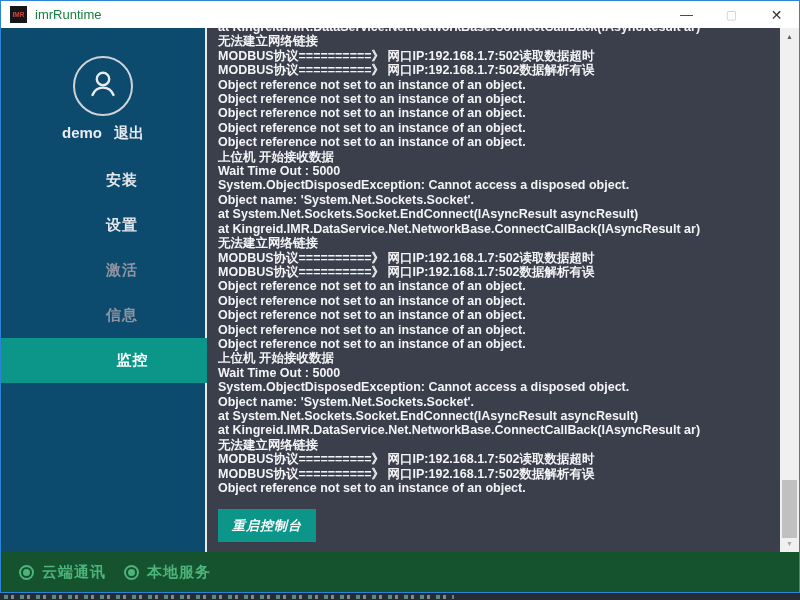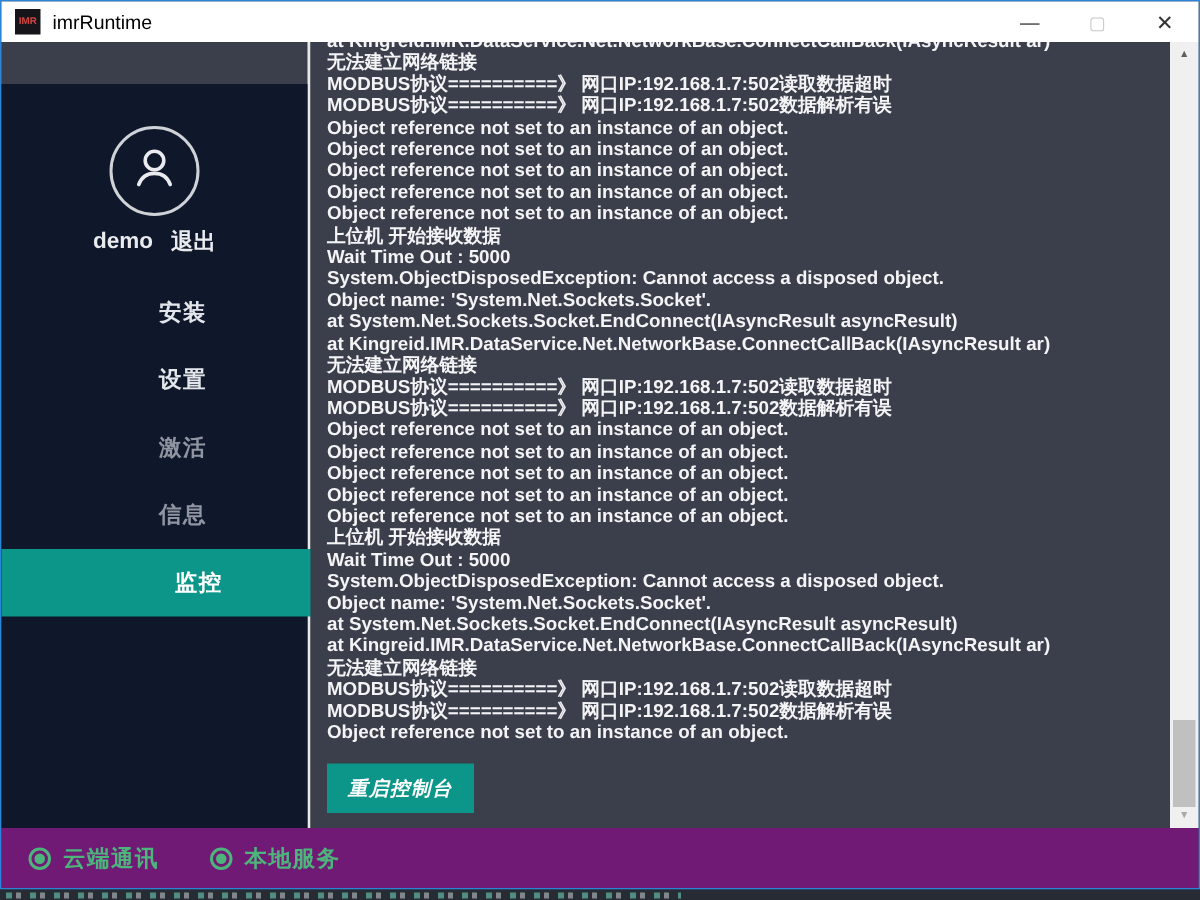--- a/index.html
+++ b/index.html
@@ -17,33 +17,33 @@
   }
   .titlebar{
     height:27px;flex:0 0 27px;background:#ffffff;
     display:flex;align-items:center;position:relative;
   }
   .app-icon{
     width:17px;height:17px;margin-left:9px;background:#15151a;
     display:flex;align-items:center;justify-content:center;
     font-size:6.5px;font-weight:bold;color:#d64541;letter-spacing:0;
   }
-  .window-title{margin-left:8px;font-size:13px;color:#000000;}
+  .window-title{margin-left:8px;font-size:13px;color:#15803d;}
   .caption-buttons{position:absolute;right:0;top:0;height:27px;display:flex;}
   .caption-btn{
     width:45px;height:27px;display:flex;align-items:center;justify-content:center;
     font-size:13px;color:#333;cursor:default;
   }
   .caption-btn.max{color:#c8c8c8;font-size:12px;}
   .caption-btn.close{font-size:14px;}
   
   .main{flex:1 1 auto;display:flex;min-height:0;}
   .sidebar{
-    flex:0 0 204px;background:#0f172a;position:relative;
-    display:flex;flex-direction:column;align-items:center;margin-top:28px;
+    flex:0 0 204px;background:#0c4a6e;position:relative;
+    display:flex;flex-direction:column;align-items:center;
   }
   .avatar{
     margin-top:28px;width:56px;height:56px;border-radius:50%;
     border:2px solid #cfd3d8;display:flex;align-items:center;justify-content:center;
   }
   .user-line{
     margin-top:8px;font-size:15px;color:#e9ebee;font-weight:600;
     display:flex;gap:12px;
   }
   .nav{position:absolute;top:130px;left:0;width:242px;}
@@ -75,22 +75,22 @@
   .sb-btn{
     position:absolute;left:0;width:19px;height:17px;
     display:flex;align-items:center;justify-content:center;
     font-size:7px;cursor:default;
   }
   .sb-up{top:0;color:#5f5f5f;}
   .sb-down{bottom:0;color:#a9a9a9;}
   .sb-thumb{position:absolute;left:2px;width:15px;top:452px;height:58px;background:#c0c0c0;}
   
   .statusbar{
-    flex:0 0 40px;background:#701a75;display:flex;align-items:center;
-    padding-left:18px;gap:34px;text-align:center;
+    flex:0 0 40px;background:#14532d;display:flex;align-items:center;
+    padding-left:18px;gap:18px;text-align:center;
   }
   .status-item{display:flex;align-items:center;gap:8px;}
   .status-dot{
     width:11px;height:11px;border-radius:50%;
     border:2px solid #4db47c;display:flex;align-items:center;justify-content:center;
   }
   .status-dot::after{content:"";width:7px;height:7px;border-radius:50%;background:#4db47c;}
   .status-label{font-size:15px;font-weight:600;color:#4db47c;letter-spacing:1px;}
   
   .bg-strip{

